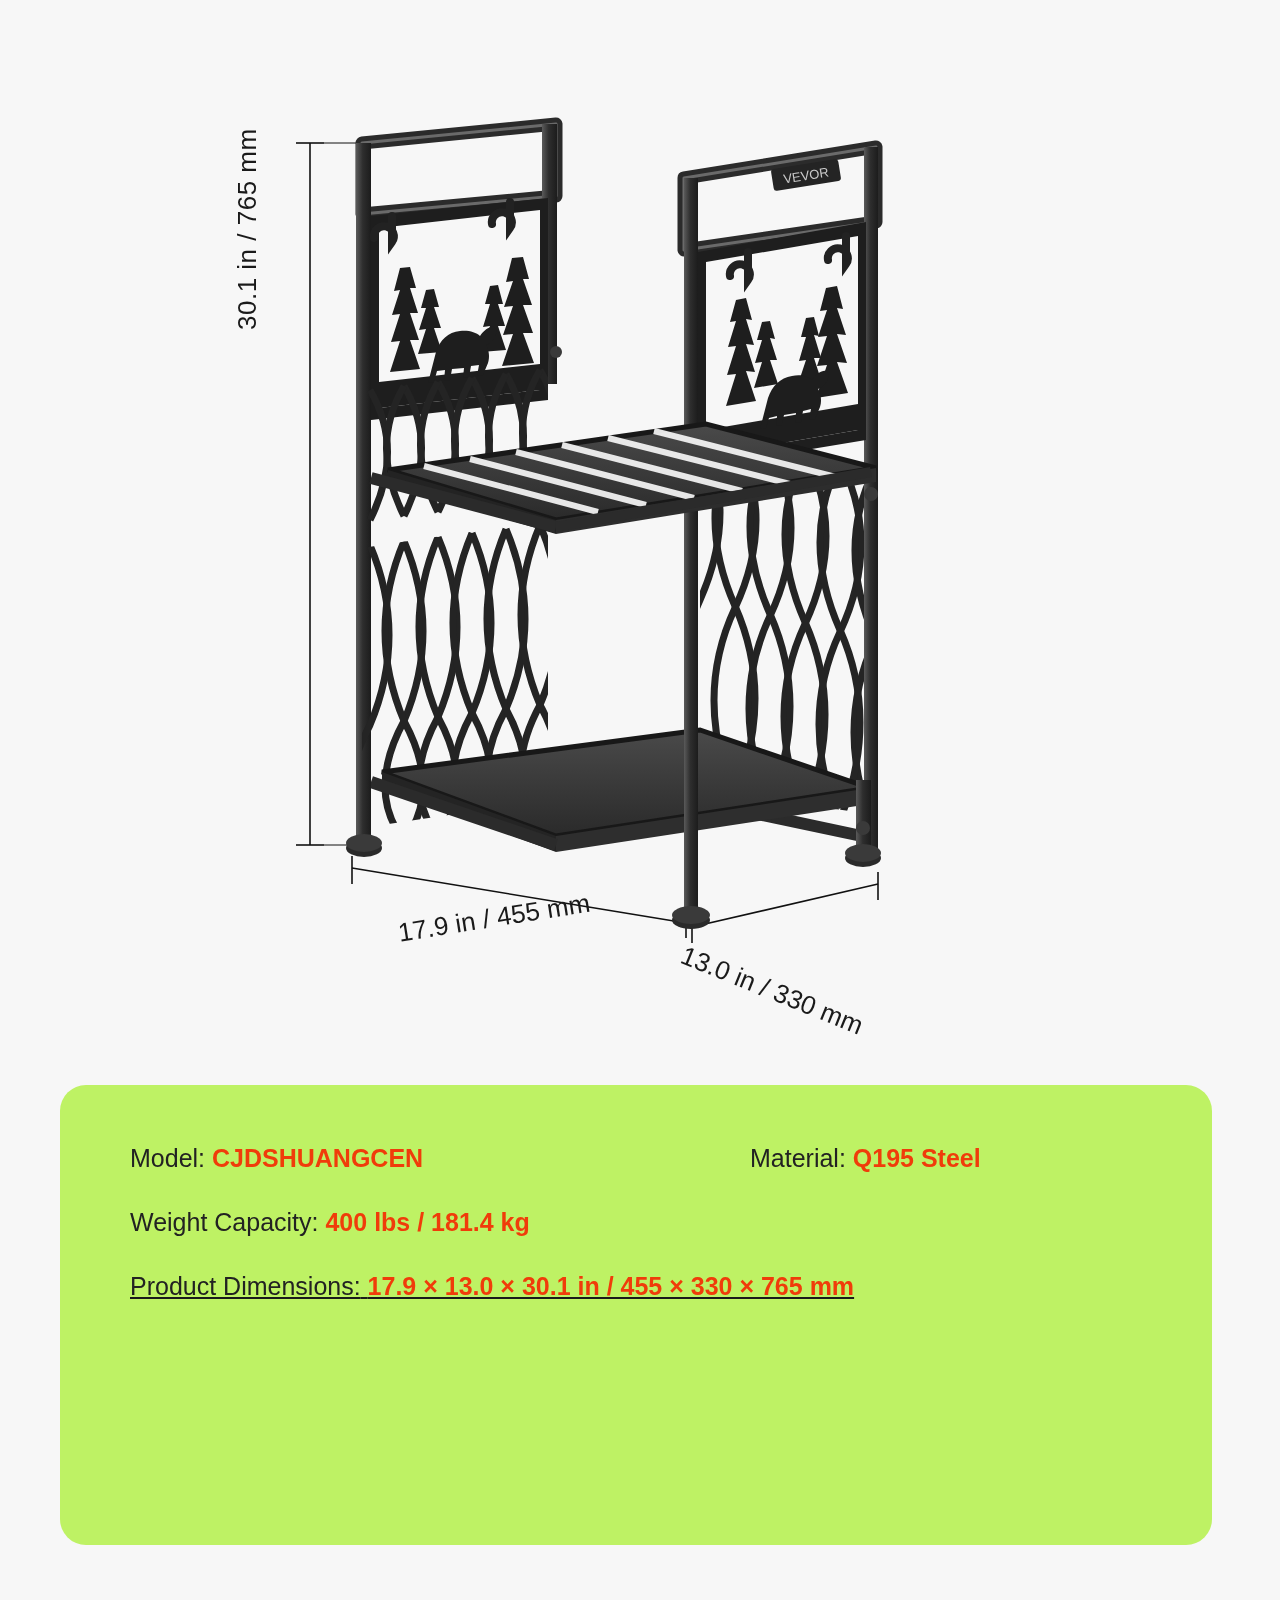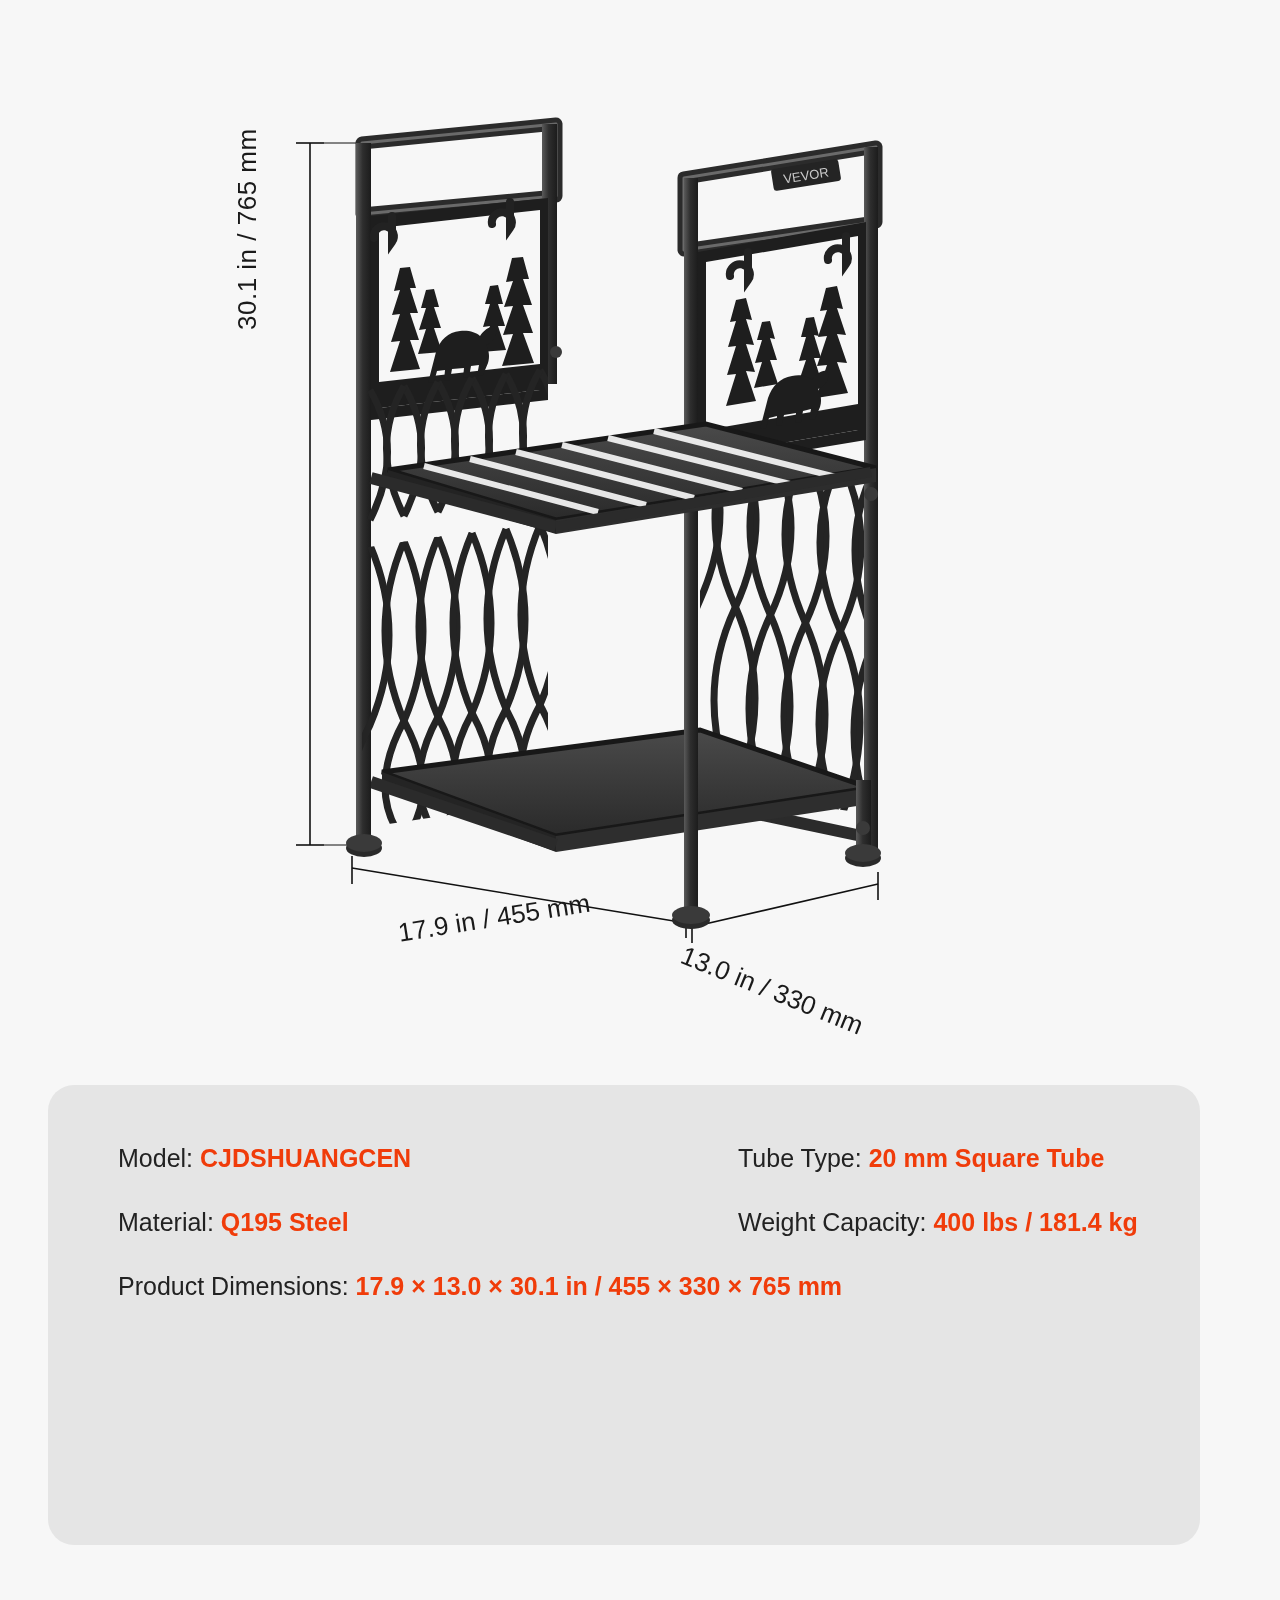--- a/index.html
+++ b/index.html
@@ -54,43 +54,44 @@
   #dim-depth-label {
     left: 688px;
     top: 940px;
     transform: rotate(22deg);
     transform-origin: left top;
   }
 
   
   #spec-card {
     position: absolute;
-    left: 48px;
+    left: 60px;
     top: 1085px;
     width: 1152px;
     height: 460px;
-    background: #e5e5e5;
+    background: #bef264;
     border-radius: 26px;
     box-sizing: border-box;
     padding: 58px 70px;
   }
   .spec-grid {
     display: grid;
     grid-template-columns: 620px 1fr;
     row-gap: 34px;
     column-gap: 0;
   }
   .spec-item {
     font-size: 25px;
     line-height: 30px;
     color: #1a1a1a;
     white-space: nowrap;
   }
   .spec-item.full {
     grid-column: 1 / span 2;
+    text-decoration: underline;
   }
   .spec-key {
     color: #222222;
     font-weight: normal;
   }
   .spec-val {
     color: #f03c0a;
     font-weight: bold;
   }
 </style>
@@ -310,24 +311,20 @@
 
 <div id="spec-card">
   <div class="spec-grid">
 
     <div class="spec-item">
       <span class="spec-key">Model:</span>
       <span class="spec-val">CJDSHUANGCEN</span>
     </div>
 
 
-    <div class="spec-item">
-      <span class="spec-key">Tube Type:</span>
-      <span class="spec-val">20 mm Square Tube</span>
-    </div>
 
     <div class="spec-item">
       <span class="spec-key">Material:</span>
       <span class="spec-val">Q195 Steel</span>
     </div>
 
     <div class="spec-item">
       <span class="spec-key">Weight Capacity:</span>
       <span class="spec-val">400 lbs / 181.4 kg</span>
     </div>

